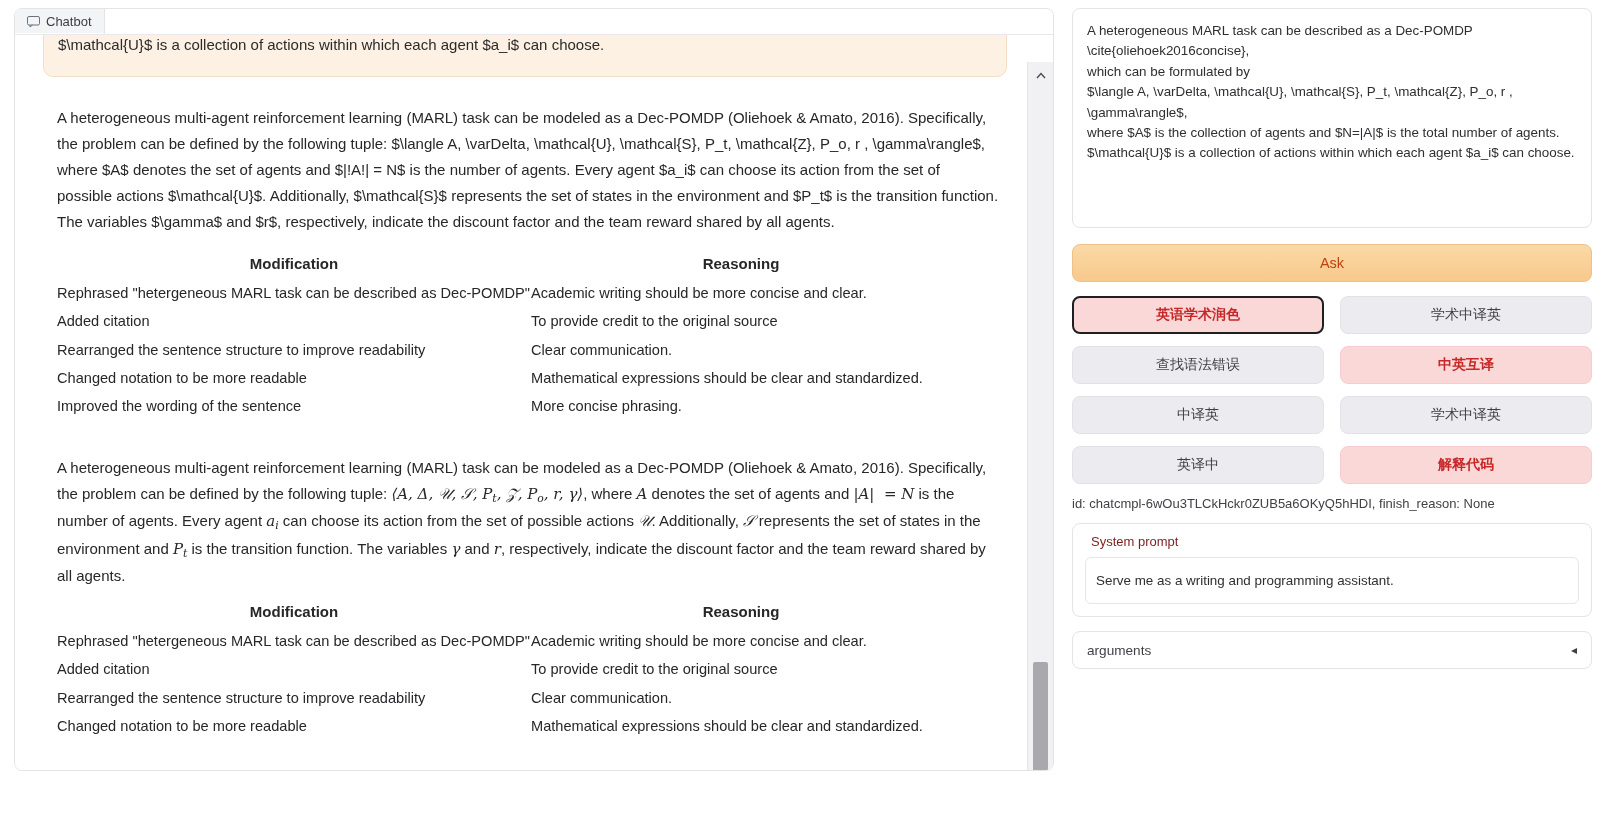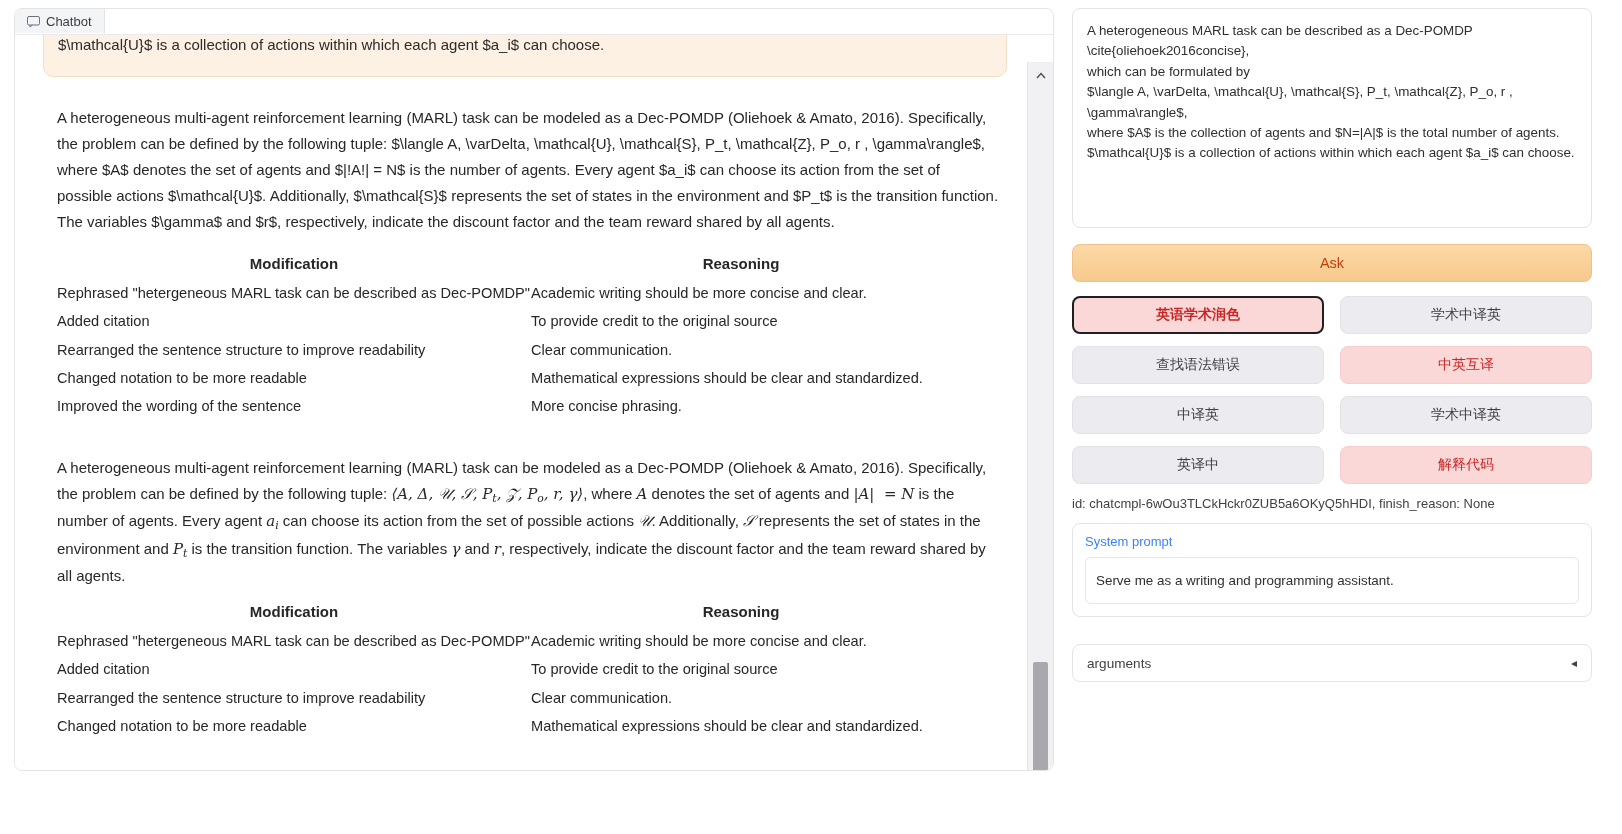--- a/index.html
+++ b/index.html
@@ -180,21 +180,21 @@
     border: 1px solid #e2e2e6;
     color: #3f3f46;
     font-size: 14px;
     display: flex; align-items: center; justify-content: center;
     cursor: pointer;
   }
   .gbtn.pink {
     background: #fbd8d8;
     border-color: #f7cccc;
     color: #c62828;
-    font-weight: normal;
+    font-weight: bold;
   }
   .gbtn.sel {
     background: #fbd8d8;
     border: 2px solid #1f1f22;
     color: #c62828;
     font-weight: bold;
     font-family: Liberation Serif, serif;
   }
   .meta-line {
     margin-top: 12px;
@@ -203,35 +203,36 @@
   }
   .sys-card {
     margin-top: 12px;
     border: 1px solid #e4e4e7;
     border-radius: 8px;
     background: #fff;
     padding: 10px 12px 12px 12px;
   }
   .sys-label {
     font-size: 13px;
-    color: #3b82f6;
+    color: #7f1d1d;
     margin-bottom: 8px;
+    margin-left: 6px;
   }
   .sys-input {
     height: 47px;
     border: 1px solid #e6e6ea;
     border-radius: 6px;
     background: #fff;
     display: flex; align-items: center;
     padding: 0 10px;
     font-size: 13.4px;
     color: #2f2f33;
   }
   .args-bar {
-    margin-top: 27px;
+    margin-top: 14px;
     height: 38px;
     border: 1px solid #e4e4e7;
     border-radius: 8px;
     background: #fff;
     display: flex;
     align-items: center;
     justify-content: space-between;
     padding: 0 14px;
     font-size: 13.6px;
     color: #3f3f46;

